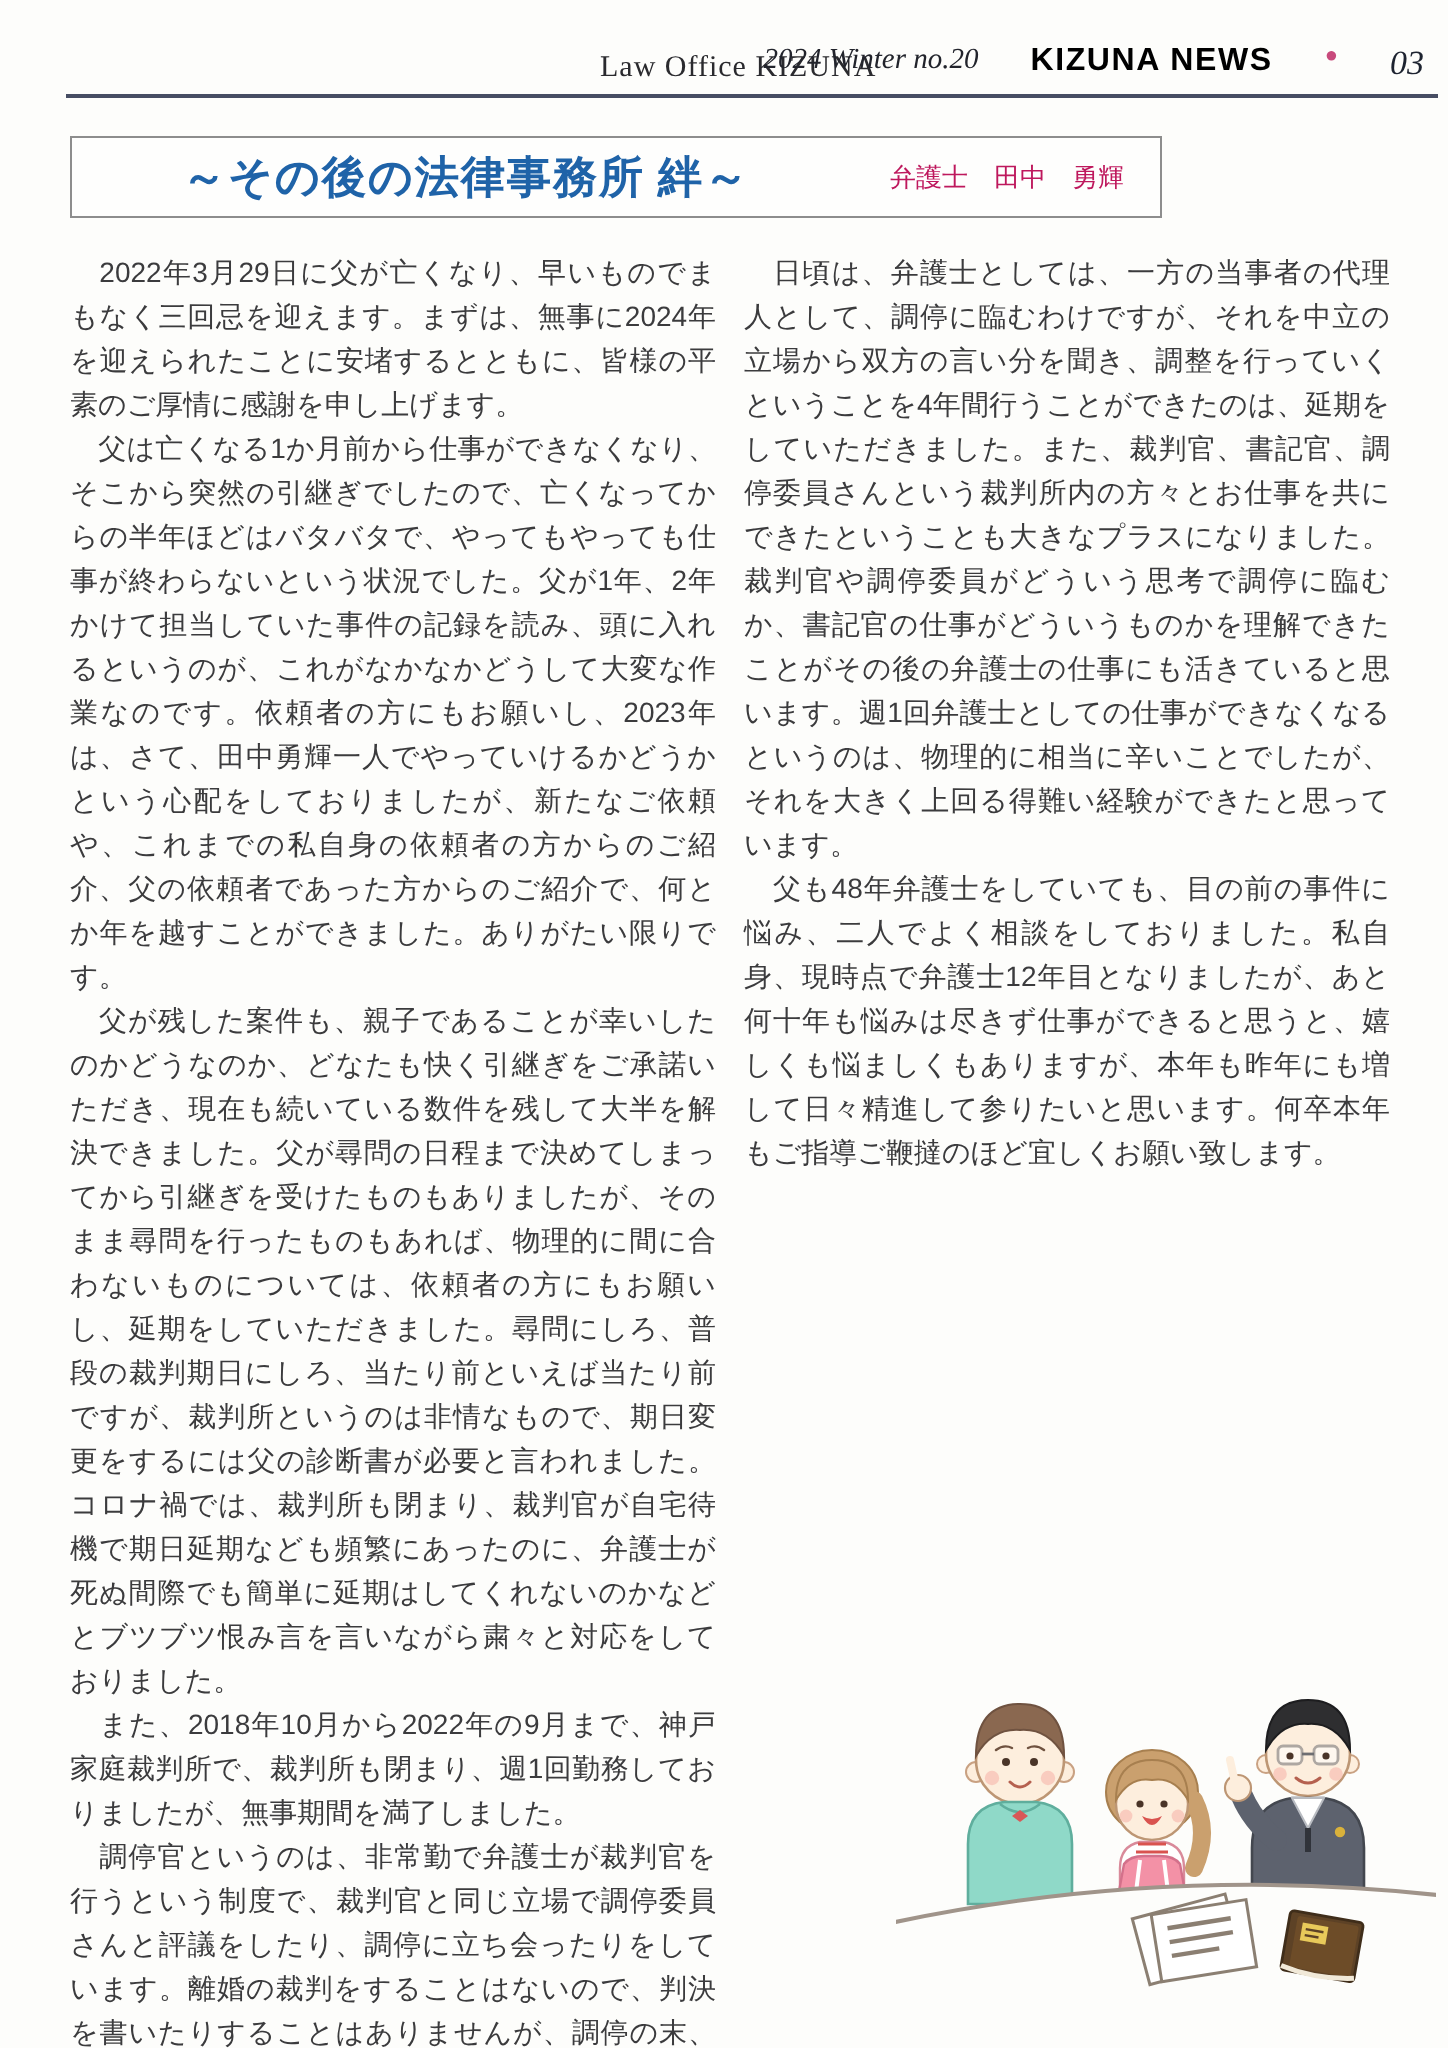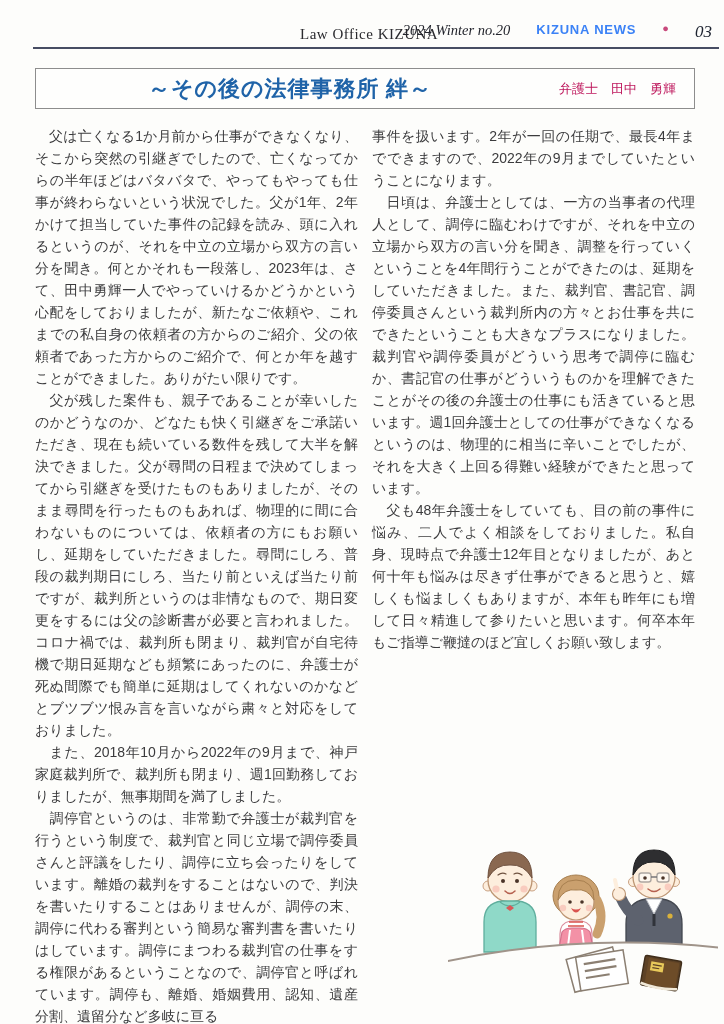--- a/index.html
+++ b/index.html
@@ -21,36 +21,36 @@
   }
   .header-right {
     position: absolute; right: 12px; top: 22px;
     display: flex; align-items: flex-start; gap: 26px;
   }
   .issue {
     font-family: "Liberation Serif", "DejaVu Serif", serif;
     font-style: italic; font-size: 14.5px; color: #22242c;
   }
   .brand {
-    font-size: 13px; font-weight: 700; letter-spacing: .8px;
-    color: #3b82f6;
+    font-size: 16px; font-weight: 700; letter-spacing: .8px;
+    color: #000000;
   }
   .brand-dot { font-size: 11px; color: #c84a7c; }
   .page-num {
     font-family: "Liberation Serif", "DejaVu Serif", serif;
     font-style: italic; font-size: 17px; color: #1d2330;
   }
   .header-rule {
     position: absolute; left: 33px; right: 5px; top: 47px;
     height: 2px; background: #474d63;
   }
   
   .title-box {
     position: absolute; left: 35px; top: 68px;
-    width: 660px; height: 41px;
+    width: 546px; height: 41px;
     border: 1.5px solid #8d8d8d;
     background: #fefefd;
   }
   .article-title {
     position: absolute; left: 0; right: 150px; top: 0; bottom: 0;
     display: flex; align-items: center; justify-content: center;
     font-family: "Liberation Serif", "DejaVu Serif", serif;
     font-weight: 700; font-size: 22px; color: #1f63a8;
     letter-spacing: 1px; white-space: nowrap;
   }
@@ -89,28 +89,28 @@
     <span class="page-num">03</span>
   </div>
   <div class="header-rule"></div>
 
   <div class="title-box">
     <div class="article-title">～その後の法律事務所 絆～</div>
     <div class="article-author">弁護士　田中　勇輝</div>
   </div>
 
   <div class="column col-left">
-    <p>　父は亡くなる1か月前から仕事ができなくなり、そこから突然の引継ぎでしたので、亡くなってからの半年ほどはバタバタで、やってもやっても仕事が終わらないという状況でした。父が1年、2年かけて担当していた事件の記録を読み、頭に入れるというのが、それを中立の立場から双方の言い分を聞き。何とかそれも一段落し、2023年は、さて、田中勇輝一人でやっていけるかどうかという心配をしておりましたが、新たなご依頼や、これまでの私自身の依頼者の方からのご紹介、父の依頼者であった方からのご紹介で、何とか年を越すことができました。ありがたい限りです。</p>
+    <p>　2022年3月29日に父が亡くなり、早いものでまもなく三回忌を迎えます。まずは、無事に2024年を迎えられたことに安堵するとともに、皆様の平素のご厚情に感謝を申し上げます。</p>
+    <p>　父は亡くなる1か月前から仕事ができなくなり、そこから突然の引継ぎでしたので、亡くなってからの半年ほどはバタバタで、やってもやっても仕事が終わらないという状況でした。父が1年、2年かけて担当していた事件の記録を読み、頭に入れるというのが、これがなかなかどうして大変な作業なのです。依頼者の方にもお願いし、2023年は、さて、田中勇輝一人でやっていけるかどうかという心配をしておりましたが、新たなご依頼や、これまでの私自身の依頼者の方からのご紹介、父の依頼者であった方からのご紹介で、何とか年を越すことができました。ありがたい限りです。</p>
     <p>　父が残した案件も、親子であることが幸いしたのかどうなのか、どなたも快く引継ぎをご承諾いただき、現在も続いている数件を残して大半を解決できました。父が尋問の日程まで決めてしまってから引継ぎを受けたものもありましたが、そのまま尋問を行ったものもあれば、物理的に間に合わないものについては、依頼者の方にもお願いし、延期をしていただきました。尋問にしろ、普段の裁判期日にしろ、当たり前といえば当たり前ですが、裁判所というのは非情なもので、期日変更をするには父の診断書が必要と言われました。コロナ禍では、裁判所も閉まり、裁判官が自宅待機で期日延期なども頻繁にあったのに、弁護士が死ぬ間際でも簡単に延期はしてくれないのかなどとブツブツ恨み言を言いながら粛々と対応をしておりました。</p>
     <p>　また、2018年10月から2022年の9月まで、神戸家庭裁判所で、裁判所も閉まり、週1回勤務しておりましたが、無事期間を満了しました。</p>
     <p>　調停官というのは、非常勤で弁護士が裁判官を行うという制度で、裁判官と同じ立場で調停委員さんと評議をしたり、調停に立ち会ったりをしています。離婚の裁判をすることはないので、判決を書いたりすることはありませんが、調停の末、調停に代わる審判という簡易な審判書を書いたりはしています。調停にまつわる裁判官の仕事をする権限があるということなので、調停官と呼ばれています。調停も、離婚、婚姻費用、認知、遺産分割、遺留分など多岐に亘る</p>
   </div>
 
   <div class="column col-right">
-    <p>事件を扱います。2年が一回の任期で、最長4年までできますので、2022年の9月までしていたということになります。</p>
     <p>　日頃は、弁護士としては、一方の当事者の代理人として、調停に臨むわけですが、それを中立の立場から双方の言い分を聞き、調整を行っていくということを4年間行うことができたのは、延期をしていただきました。また、裁判官、書記官、調停委員さんという裁判所内の方々とお仕事を共にできたということも大きなプラスになりました。裁判官や調停委員がどういう思考で調停に臨むか、書記官の仕事がどういうものかを理解できたことがその後の弁護士の仕事にも活きていると思います。週1回弁護士としての仕事ができなくなるというのは、物理的に相当に辛いことでしたが、それを大きく上回る得難い経験ができたと思っています。</p>
     <p>　父も48年弁護士をしていても、目の前の事件に悩み、二人でよく相談をしておりました。私自身、現時点で弁護士12年目となりましたが、あと何十年も悩みは尽きず仕事ができると思うと、嬉しくも悩ましくもありますが、本年も昨年にも増して日々精進して参りたいと思います。何卒本年もご指導ご鞭撻のほど宜しくお願い致します。</p>
   </div>
 
   <div class="illustration">
     <svg viewBox="0 0 270 180" width="270" height="180">
 
       <g>
         <circle cx="40" cy="50" r="5" fill="#fdeedd" stroke="#c9a182" stroke-width="1"></circle>
         <circle cx="84" cy="50" r="5" fill="#fdeedd" stroke="#c9a182" stroke-width="1"></circle>

